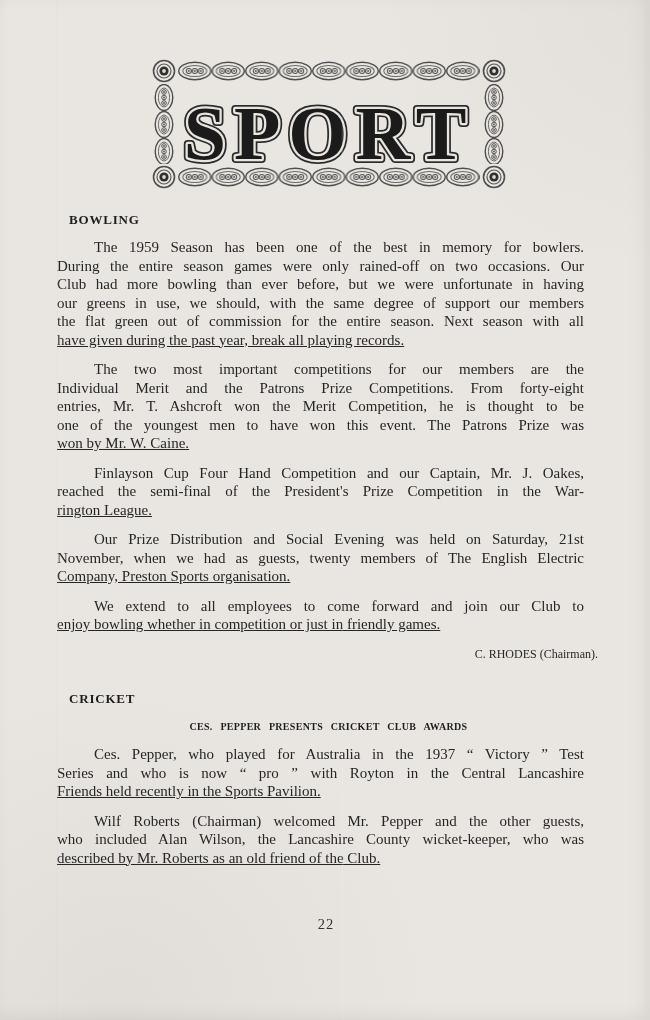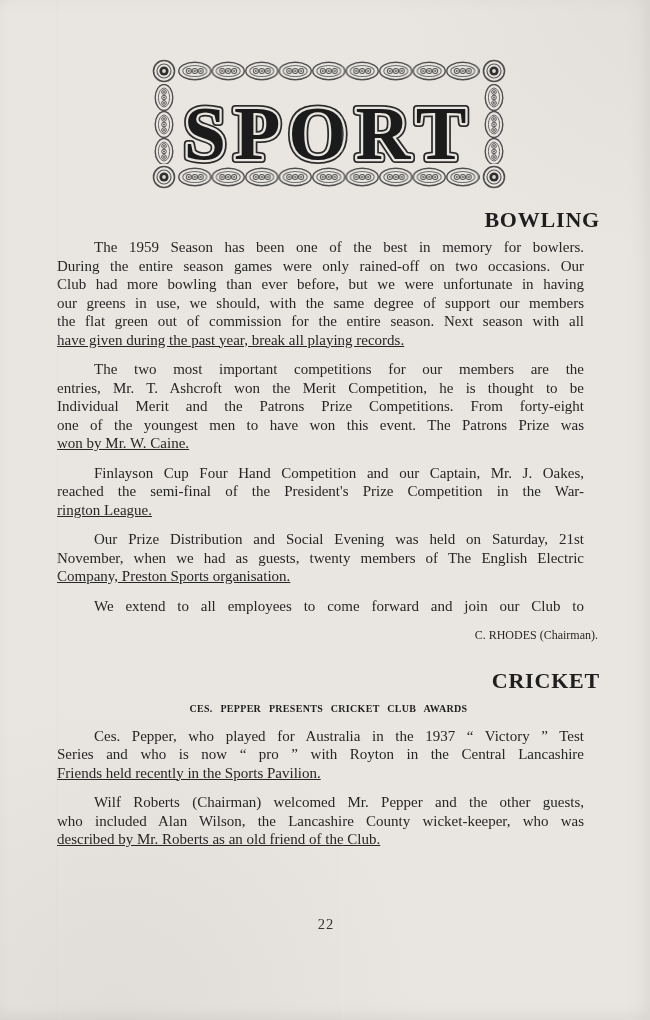--- a/index.html
+++ b/index.html
@@ -25,22 +25,22 @@
     opacity: .6; pointer-events: none;
   }
   .crease-b {
     position: absolute; top: 0; bottom: 0; left: 341px; width: 3px;
     background: linear-gradient(to right, rgba(0,0,0,0.035), rgba(255,255,255,0.3), rgba(0,0,0,0.03));
     opacity: .5; pointer-events: none;
   }
   .masthead { position: absolute; top: 57px; left: 150px; width: 358px; height: 134px; }
   .content { position: absolute; top: 210px; left: 57px; width: 543px; }
   .section-heading {
-    font-size: 22px; font-weight: bold; letter-spacing: 0.8px;
-    line-height: 20px; margin: 0 0 8px 0; color: #1e1e1e; text-align: right;
+    font-size: 13px; font-weight: bold; letter-spacing: 0.8px;
+    line-height: 20px; margin: 0 0 8px 12px; color: #1e1e1e;
   }
   .para { margin: 0 16px 11px 0; font-size: 15px; line-height: 18.5px; }
   .para .line { text-align: justify; text-align-last: justify; text-justify: inter-word; }
   .para .line.last { text-align-last: left; text-decoration: underline; }
   .para .line:first-child { text-indent: 37px; }
   .signature { text-align: right; font-size: 12px; line-height: 18.5px; margin: 0 2px 26px 0; }
   .cricket-subheading {
     text-align: center; font-weight: bold; font-size: 10px; line-height: 20px;
     margin: 7px 0 8px 0; word-spacing: 5px; letter-spacing: 0.3px; color: #1e1e1e;
   }
@@ -131,37 +131,38 @@
     <div class="para">
         <div class="line">The 1959 Season has been one of the best in memory for bowlers.</div>
         <div class="line">During the entire season games were only rained-off on two occasions. Our</div>
         <div class="line">Club had more bowling than ever before, but we were unfortunate in having</div>
         <div class="line">our greens in use, we should, with the same degree of support our members</div>
         <div class="line">the flat green out of commission for the entire season. Next season with all</div>
         <div class="line last">have given during the past year, break all playing records.</div>
       </div>
     <div class="para">
         <div class="line">The two most important competitions for our members are the</div>
+        <div class="line">Individual Merit and the Patrons Prize Competitions. From forty-eight</div>
         <div class="line">entries, Mr. T. Ashcroft won the Merit Competition, he is thought to be</div>
-        <div class="line">Individual Merit and the Patrons Prize Competitions. From forty-eight</div>
         <div class="line">one of the youngest men to have won this event. The Patrons Prize was</div>
         <div class="line last">won by Mr. W. Caine.</div>
       </div>
     <div class="para">
         <div class="line">Finlayson Cup Four Hand Competition and our Captain, Mr. J. Oakes,</div>
         <div class="line">reached the semi-final of the President's Prize Competition in the War-</div>
         <div class="line last">rington League.</div>
       </div>
     <div class="para">
         <div class="line">Our Prize Distribution and Social Evening was held on Saturday, 21st</div>
         <div class="line">November, when we had as guests, twenty members of The English Electric</div>
         <div class="line last">Company, Preston Sports organisation.</div>
       </div>
     <div class="para">
         <div class="line">We extend to all employees to come forward and join our Club to</div>
+        <div class="line last">enjoy bowling whether in competition or just in friendly games.</div>
       </div>
 
     <div class="signature">C. RHODES (Chairman).</div>
 
     <h2 class="section-heading">CRICKET</h2>
     <div class="cricket-subheading">CES. PEPPER PRESENTS CRICKET CLUB AWARDS</div>
 
     <div class="para">
         <div class="line">Ces. Pepper, who played for Australia in the 1937 “ Victory ” Test</div>
         <div class="line">Series and who is now “ pro ” with Royton in the Central Lancashire</div>

